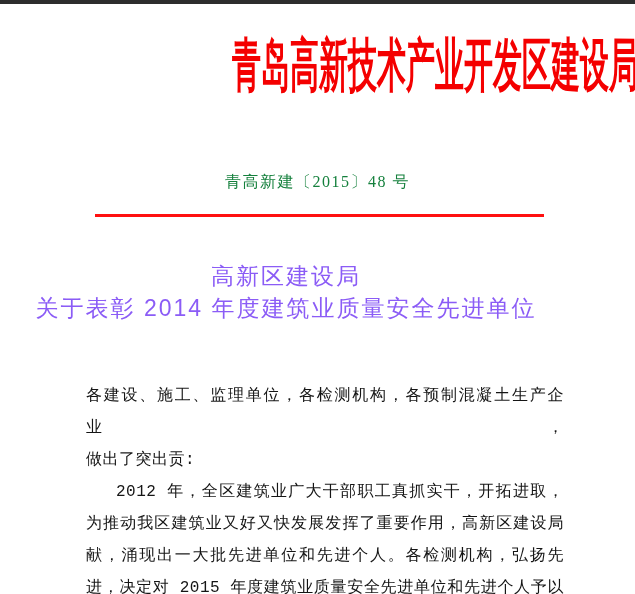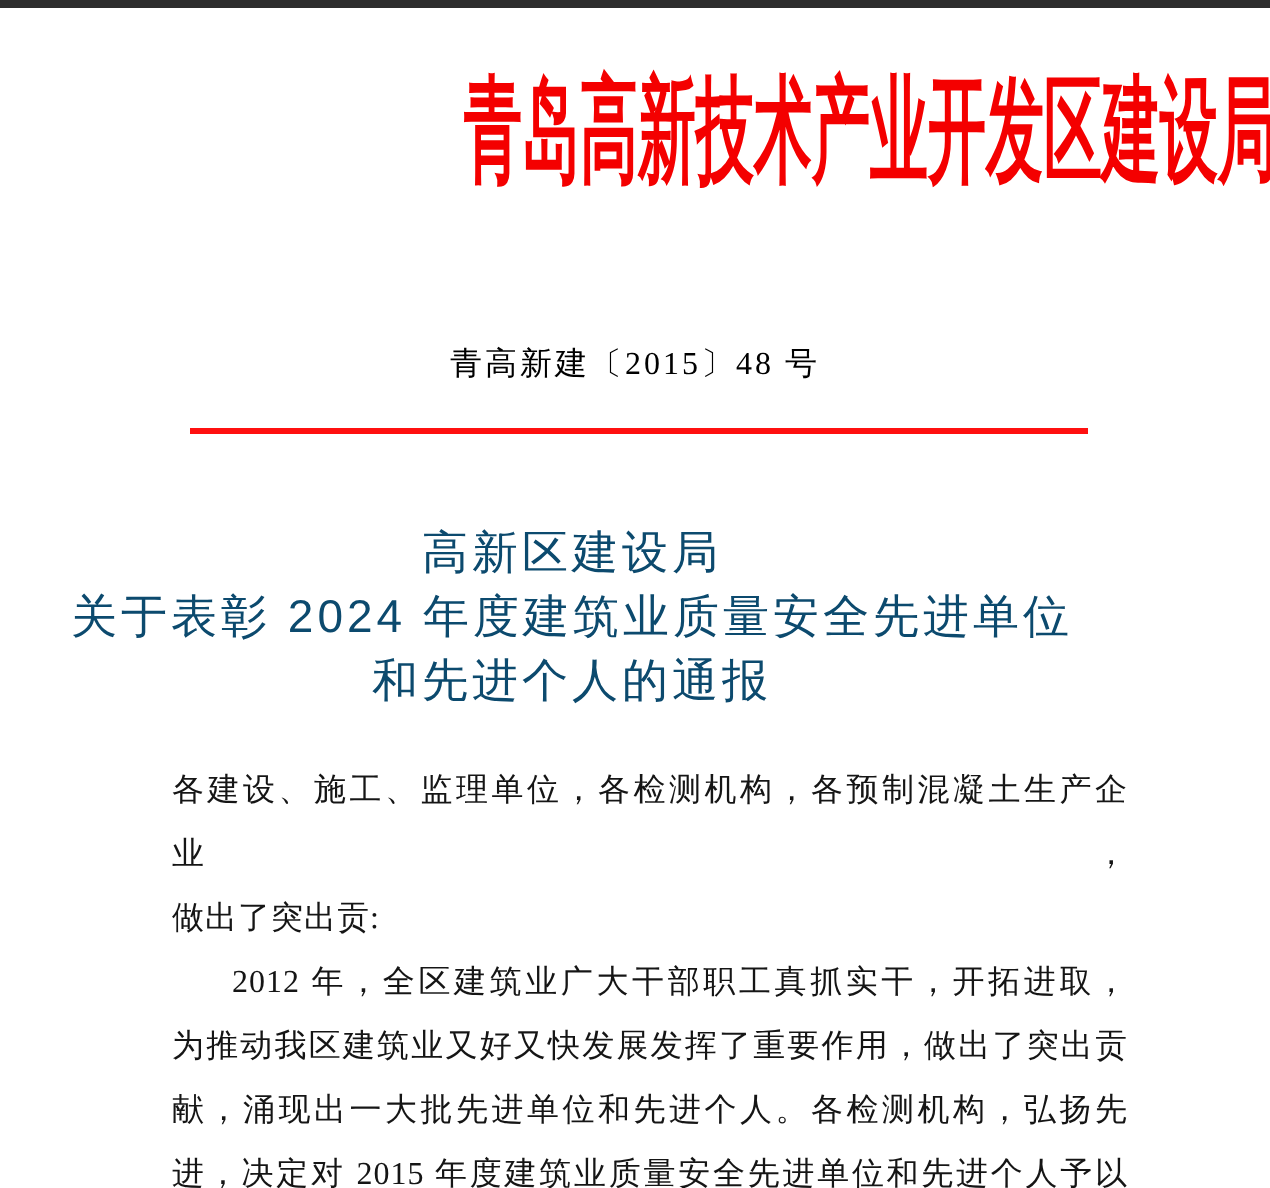--- a/index.html
+++ b/index.html
@@ -44,57 +44,58 @@
   }
   .doc-number {
     position: absolute;
     top: 172px;
     left: 0;
     width: 635px;
     text-align: center;
     font-family: "Liberation Serif", "DejaVu Serif", serif;
     font-size: 16px;
     letter-spacing: 1.5px;
-    color: #000000;
+    color: #15803d;
   }
   .red-divider {
     position: absolute;
     top: 214px;
     left: 95px;
     width: 449px;
     height: 3px;
     background: #ff1010;
   }
   .doc-title {
     position: absolute;
     top: 260px;
     left: 0;
     width: 572px;
     text-align: center;
     font-family: "Liberation Sans", "DejaVu Sans", sans-serif;
     font-weight: normal;
     font-size: 23px;
     line-height: 32px;
     letter-spacing: 2px;
-    color: #0c4a6e;
+    color: #8b5cf6;
     white-space: nowrap;
   }
   .body-block {
     position: absolute;
     top: 380px;
     left: 86px;
     width: 478px;
     font-family: "Liberation Serif", "DejaVu Serif", serif;
     font-size: 16px;
     line-height: 32px;
     letter-spacing: 0.5px;
     color: #151515;
   }
   .body-line {
     white-space: normal;
+    font-family: Liberation Mono, monospace;
   }
   .body-line.justify {
     text-align: justify;
     text-align-last: justify;
   }
   .body-line.indent {
     text-indent: 30px;
   }
 </style>
 </head>
@@ -107,27 +108,26 @@
   <div class="masthead">
     <span class="org-name">青岛高新技术产业开发区建设局文件</span>
   </div>
 
   <div class="doc-number">青高新建〔2015〕48 号</div>
 
   <div class="red-divider"></div>
 
   <div class="doc-title">
     <div>高新区建设局</div>
-    <div>关于表彰 2024 年度建筑业质量安全先进单位</div>
-    <div>和先进个人的通报</div>
+    <div>关于表彰 2014 年度建筑业质量安全先进单位</div>
   </div>
 
   <div class="body-block">
     <div class="body-line justify">各建设、施工、监理单位，各检测机构，各预制混凝土生产企业，</div>
     <div class="body-line">做出了突出贡:</div>
     <div class="body-line justify indent">2012 年，全区建筑业广大干部职工真抓实干，开拓进取，</div>
-    <div class="body-line justify">为推动我区建筑业又好又快发展发挥了重要作用，做出了突出贡</div>
+    <div class="body-line justify">为推动我区建筑业又好又快发展发挥了重要作用，高新区建设局</div>
     <div class="body-line justify">献，涌现出一大批先进单位和先进个人。各检测机构，弘扬先</div>
     <div class="body-line justify">进，决定对 2015 年度建筑业质量安全先进单位和先进个人予以</div>
 
   </div>
 
 </div>
 
 </body></html>

